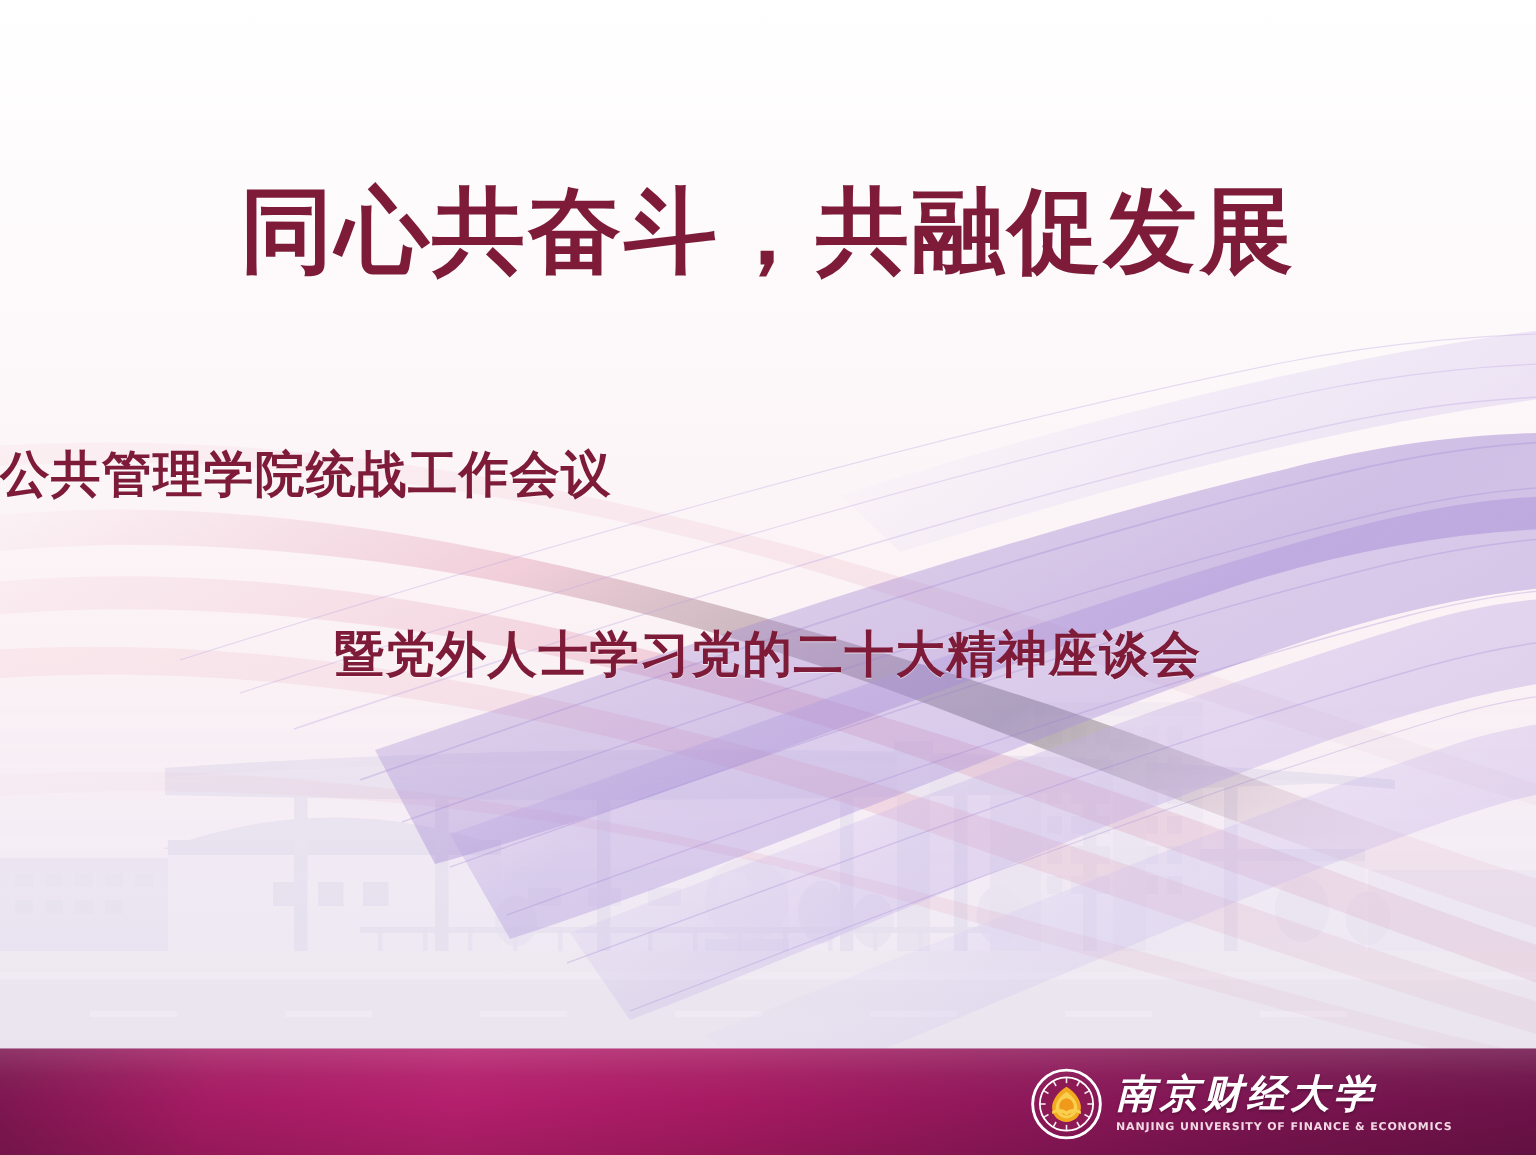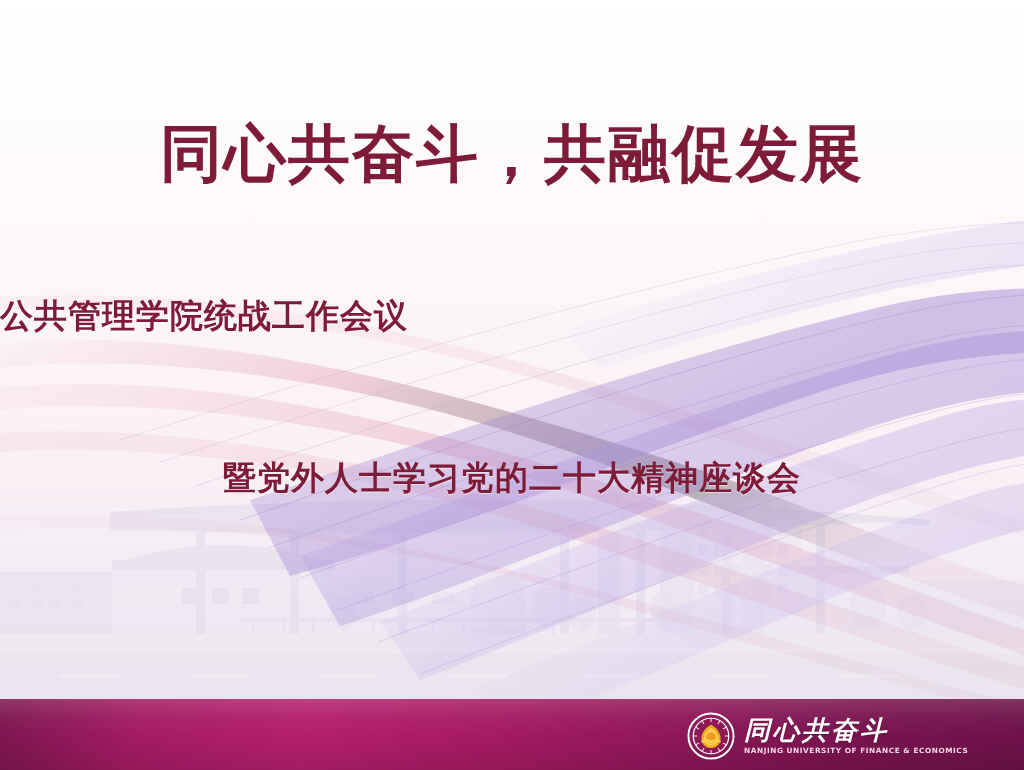--- a/index.html
+++ b/index.html
@@ -71,21 +71,20 @@
     position: absolute;
     top: 414px;
     left: 0;
     width: 1024px;
     text-align: center;
     font-size: 33px;
     font-weight: bold;
     letter-spacing: 1px;
     color: #7d1b39;
     text-shadow: 0 1px 0 rgba(255,255,255,0.5);
-    margin-top: 42px;
   }
 
   
   .bottom-banner {
     position: absolute;
     left: 0;
     top: 699px;
     width: 1024px;
     height: 71px;
     background: linear-gradient(100deg,
@@ -442,18 +441,18 @@
       <path d="M50 26 C 63 34, 70 45, 70 55 C 70 67, 61 75, 50 75
                C 39 75, 30 67, 30 55 C 30 45, 37 34, 50 26 Z" fill="#f3a81f"></path>
       <path d="M50 33 C 59 39, 65 47, 65 55 C 65 64, 58 70, 50 70
                C 42 70, 35 64, 35 55 C 35 47, 41 39, 50 33 Z" fill="#f8cf4e"></path>
       <ellipse cx="50" cy="54" rx="10" ry="12" fill="#f0991a"></ellipse>
       <path d="M30 60 C 36 56, 44 56, 50 60 C 56 56, 64 56, 70 60
                L70 64 C 62 60, 55 62, 50 66 C 45 62, 38 60, 30 64 Z" fill="#f8cf4e"></path>
     </svg>
 
     <div class="logo-text">
-      <div class="logo-cn">同心共奋斗</div>
+      <div class="logo-cn">南京财经大学</div>
       <div class="logo-en">NANJING UNIVERSITY OF FINANCE &amp; ECONOMICS</div>
     </div>
   </div>
 
 </div>
 
 </body></html>

